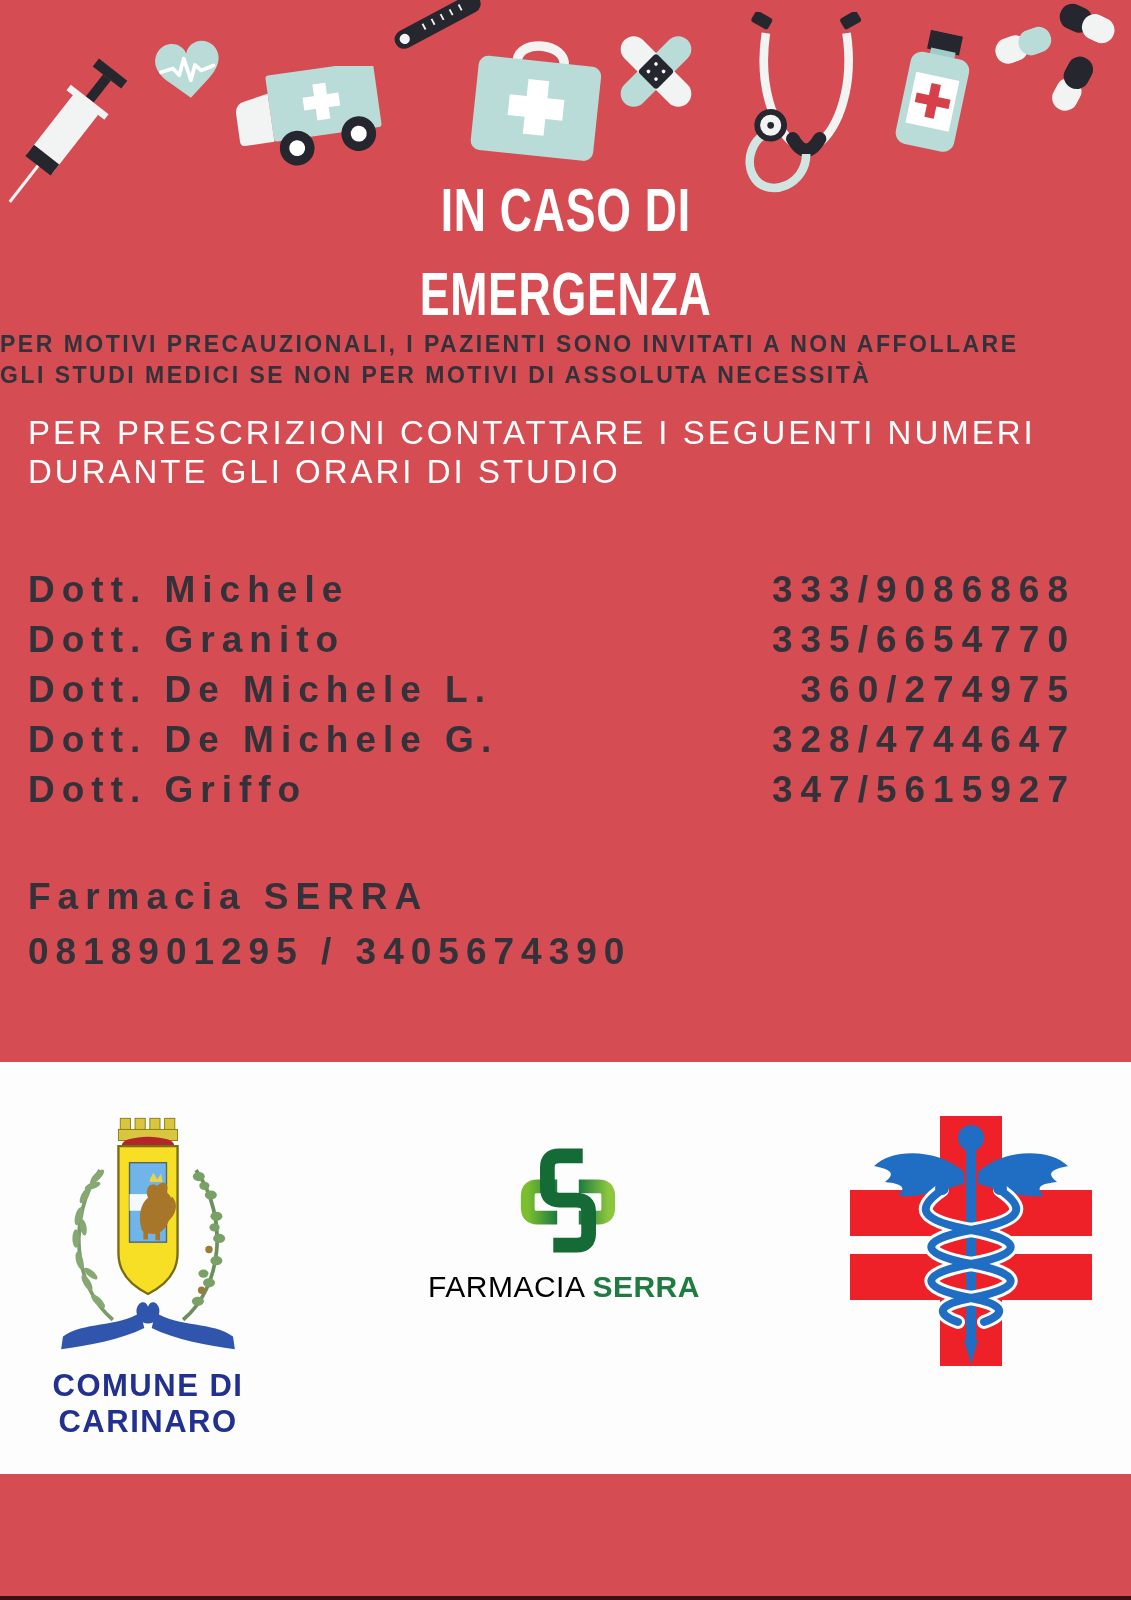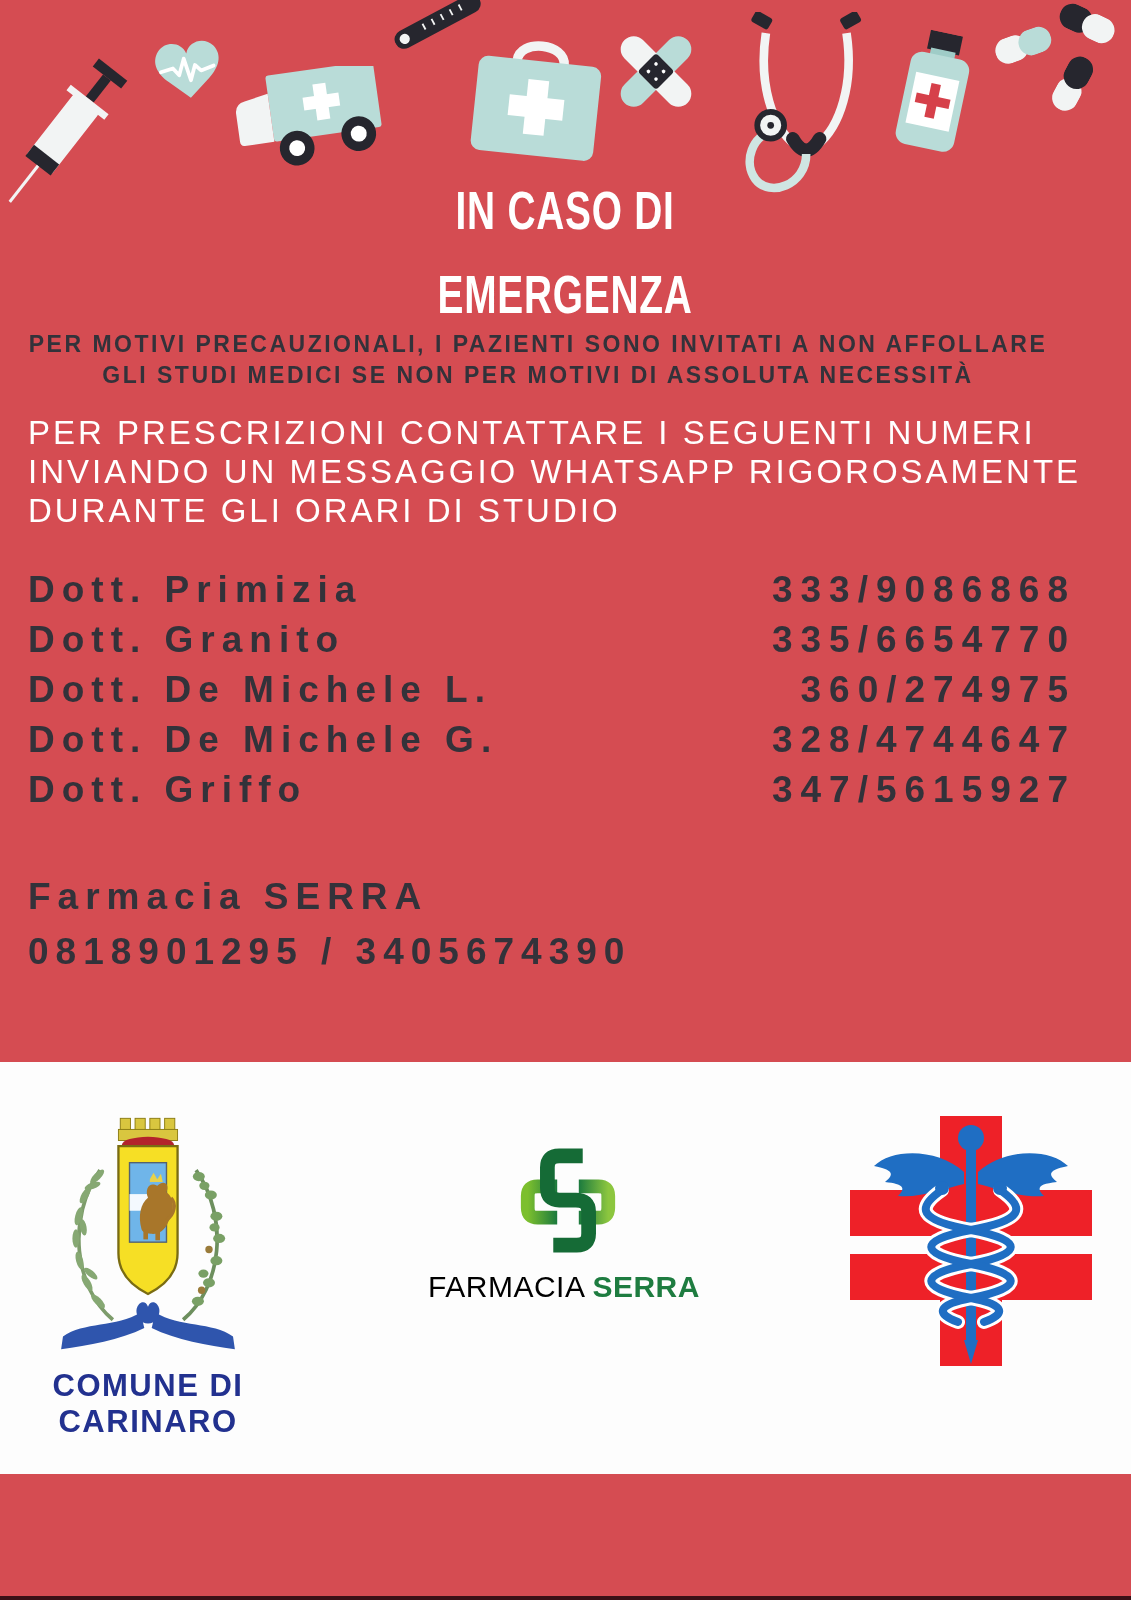--- a/index.html
+++ b/index.html
@@ -4,23 +4,23 @@
 <style>
   html,body{margin:0;padding:0;background:#888;}
   .poster{
     position:relative;width:1131px;height:1600px;margin:0 auto;
     background:#d54c52;overflow:hidden;
     font-family:"Liberation Sans",sans-serif;
   }
   .abs{position:absolute;}
   
   .title{position:absolute;top:168px;left:0;width:1131px;text-align:center;
-    color:#ffffff;font-weight:700;font-size:54px;line-height:84px;}
+    color:#ffffff;font-weight:700;font-size:62px;line-height:84px;}
   .title .tline{display:inline-block;transform:scaleX(.72);transform-origin:center center;letter-spacing:1px;}
-  .subtitle{position:absolute;top:329px;left:0;width:1076px;text-align:center;
+  .subtitle{position:absolute;top:329px;left:0;width:1076px;text-align:left;
     color:#33323a;font-weight:700;font-size:23px;line-height:31px;letter-spacing:2.5px;}
   
   .instructions{position:absolute;top:413px;left:28px;width:1080px;
     color:#ffffff;font-weight:400;font-size:33px;line-height:39px;letter-spacing:3px;}
   
   .doctors{position:absolute;top:565px;left:28px;width:1048px;
     color:#33323a;font-weight:700;font-size:37px;letter-spacing:7px;}
   .doc-row{display:flex;justify-content:space-between;align-items:baseline;height:50px;line-height:50px;}
   .doc-phone{letter-spacing:8px;}
   
@@ -163,27 +163,26 @@
     <span class="tline">EMERGENZA</span>
   </div>
 
   <div class="subtitle">
     <div>PER MOTIVI PRECAUZIONALI, I PAZIENTI SONO INVITATI A NON AFFOLLARE</div>
     <div>GLI STUDI MEDICI SE NON PER MOTIVI DI ASSOLUTA NECESSITÀ</div>
   </div>
 
   <div class="instructions">
     <div>PER PRESCRIZIONI CONTATTARE I SEGUENTI NUMERI</div>
-    <div>INVIANDO UN MESSAGGIO WHATSAPP RIGOROSAMENTE</div>
     <div>DURANTE GLI ORARI DI STUDIO</div>
   </div>
 
   <div class="doctors">
     <div class="doc-row">
-      <span class="doc-name">Dott. Primizia</span>
+      <span class="doc-name">Dott. Michele</span>
       <span class="doc-phone">333/9086868</span>
     </div>
     <div class="doc-row">
       <span class="doc-name">Dott. Granito</span>
       <span class="doc-phone">335/6654770</span>
     </div>
     <div class="doc-row">
       <span class="doc-name">Dott. De Michele L.</span>
       <span class="doc-phone">360/274975</span>
     </div>

